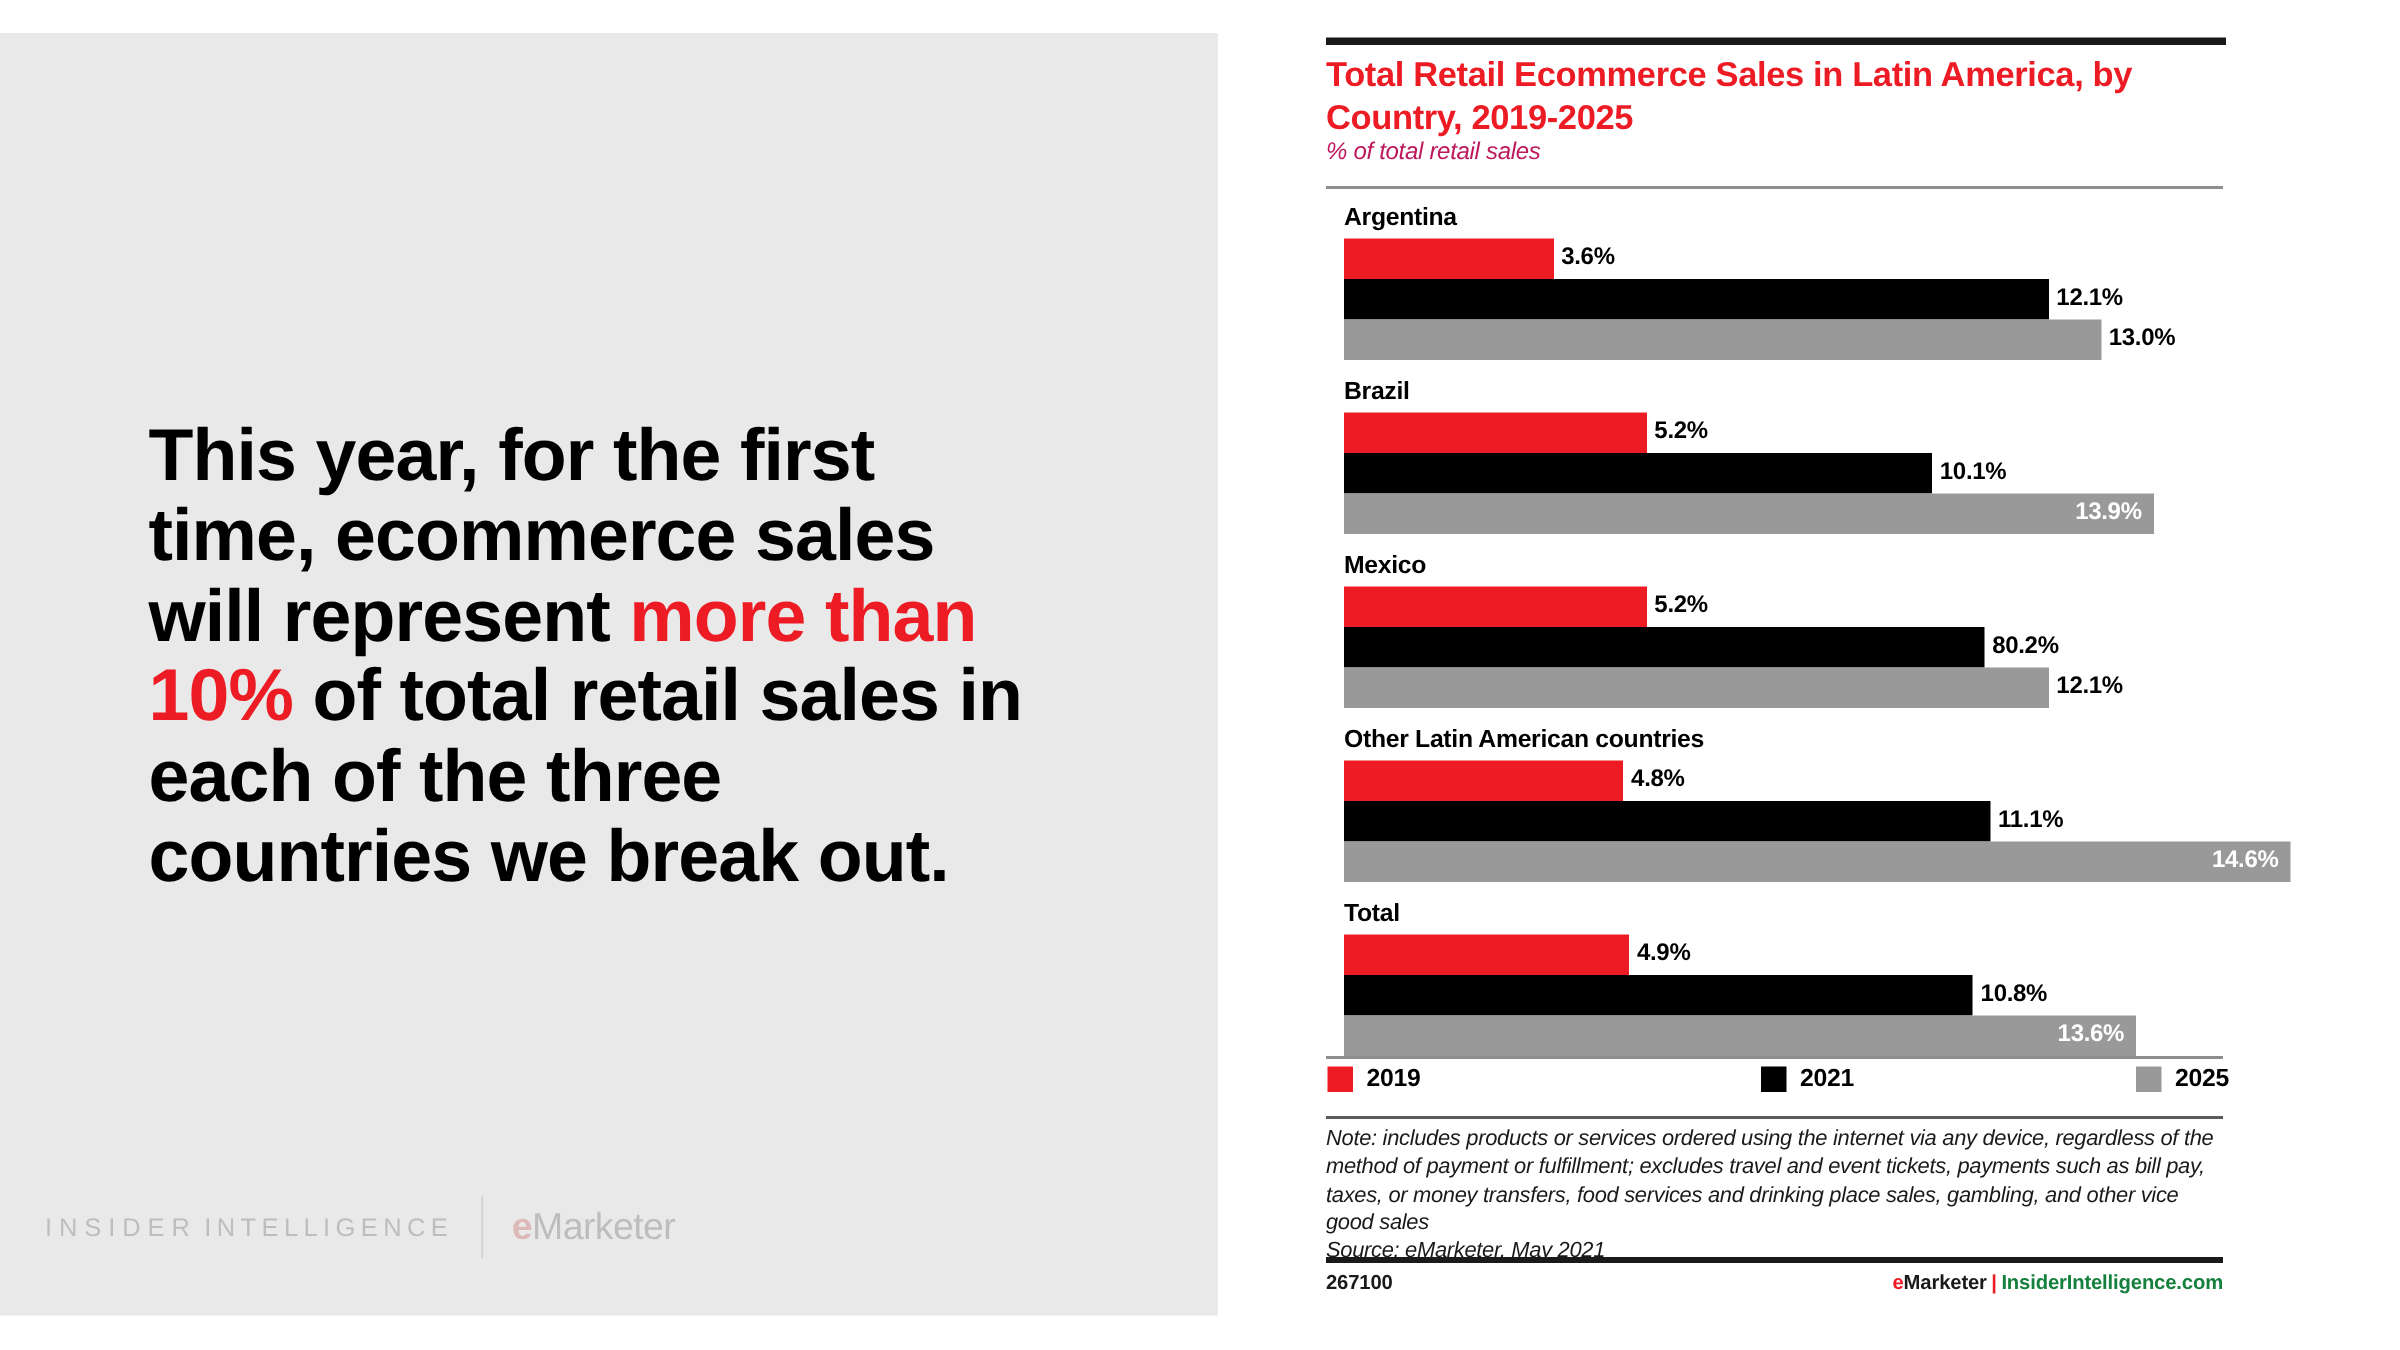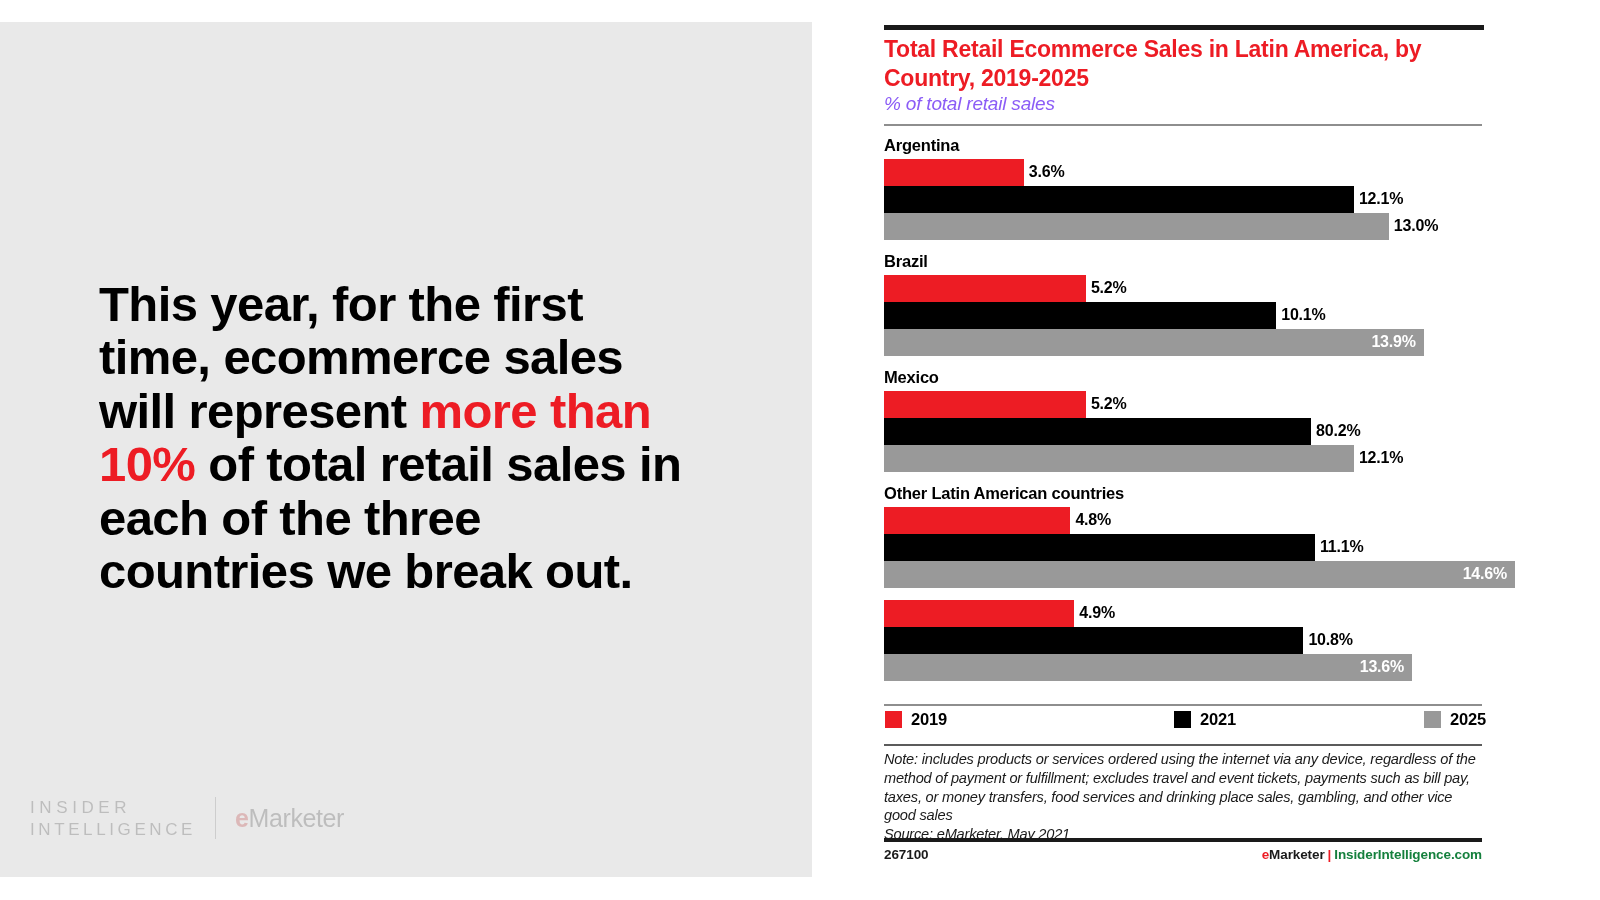--- a/index.html
+++ b/index.html
@@ -47,21 +47,21 @@
     position: absolute;
     left: 30px;
     bottom: 38px;
     display: flex;
     align-items: center;
     gap: 19px;
     opacity: 0.30;
   }
   #insider-logo {
     display: flex;
-    flex-direction: column;
+    flex-direction: row;
     gap: 5px;
     color: #5b5b5b;
   }
   #insider-logo .ins-line-1 {
     font-size: 17px;
     letter-spacing: 4.6px;
     line-height: 1;
   }
   #insider-logo .ins-line-2 {
     font-size: 17px;
@@ -103,37 +103,37 @@
     font-size: 23px;
     font-weight: bold;
     line-height: 1.27;
     color: #ed1c24;
     letter-spacing: -0.25px;
   }
 
   #chart-subtitle {
     position: absolute;
     left: 0; top: 93px;
-    font-size: 19px;
+    font-size: 16px;
     font-style: italic;
-    color: #8b5cf6;
+    color: #be185d;
     letter-spacing: -0.2px;
   }
 
   .rule-thin-1 {
     position: absolute;
     left: 0; top: 124px;
     width: 598px; height: 2px;
     background: #8e8e8e;
   }
 
   
   #groups {
     position: absolute;
-    left: 0;
+    left: 12px;
     top: 136px;
     width: 600px;
   }
 
   .bar-group { position: relative; margin-bottom: 12px; }
   .bar-group:last-child { margin-bottom: 0; }
 
   .group-label {
     font-size: 16.5px;
     font-weight: bold;
@@ -347,20 +347,21 @@
             <div class="bar s2021" style="width: 431px;"></div>
             <span class="bar-value">11.1%</span>
           </div>
           <div class="bar-row">
             <div class="bar s2025" style="width: 631px; position: relative; display: flex; align-items: center; justify-content: flex-end;">
               <span class="bar-value inside">14.6%</span>
             </div>
           </div>
         </div>
         <div class="bar-group">
+          <div class="group-label">Total</div>
           <div class="bar-row">
             <div class="bar s2019" style="width: 190.3px;"></div>
             <span class="bar-value">4.9%</span>
           </div>
           <div class="bar-row">
             <div class="bar s2021" style="width: 419.4px;"></div>
             <span class="bar-value">10.8%</span>
           </div>
           <div class="bar-row">
             <div class="bar s2025" style="width: 528.1px; position: relative; display: flex; align-items: center; justify-content: flex-end;">

